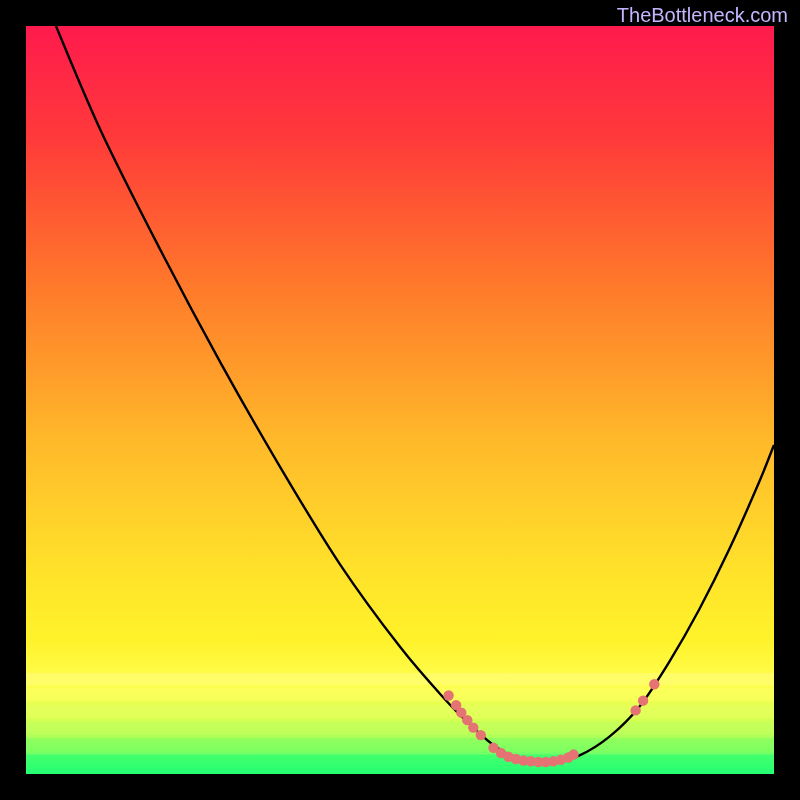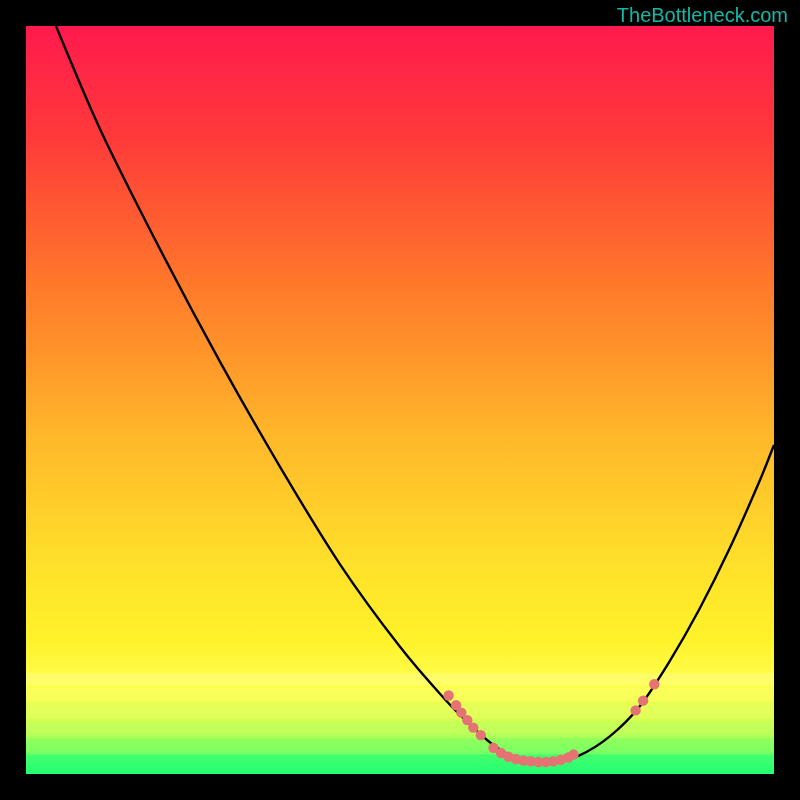--- a/index.html
+++ b/index.html
@@ -8,21 +8,21 @@
     height: 800px;
     background: #000;
     position: relative;
     font-family: Arial, sans-serif;
     overflow: hidden;
   }
   .watermark {
     position: absolute;
     top: 4px;
     right: 12px;
-    color: #14b8a6;
+    color: #c4b5fd;
     font-size: 20px;
     font-weight: 500;
     z-index: 10;
   }
   .plot-area {
     position: absolute;
     left: 26px;
     top: 26px;
     width: 748px;
     height: 748px;

